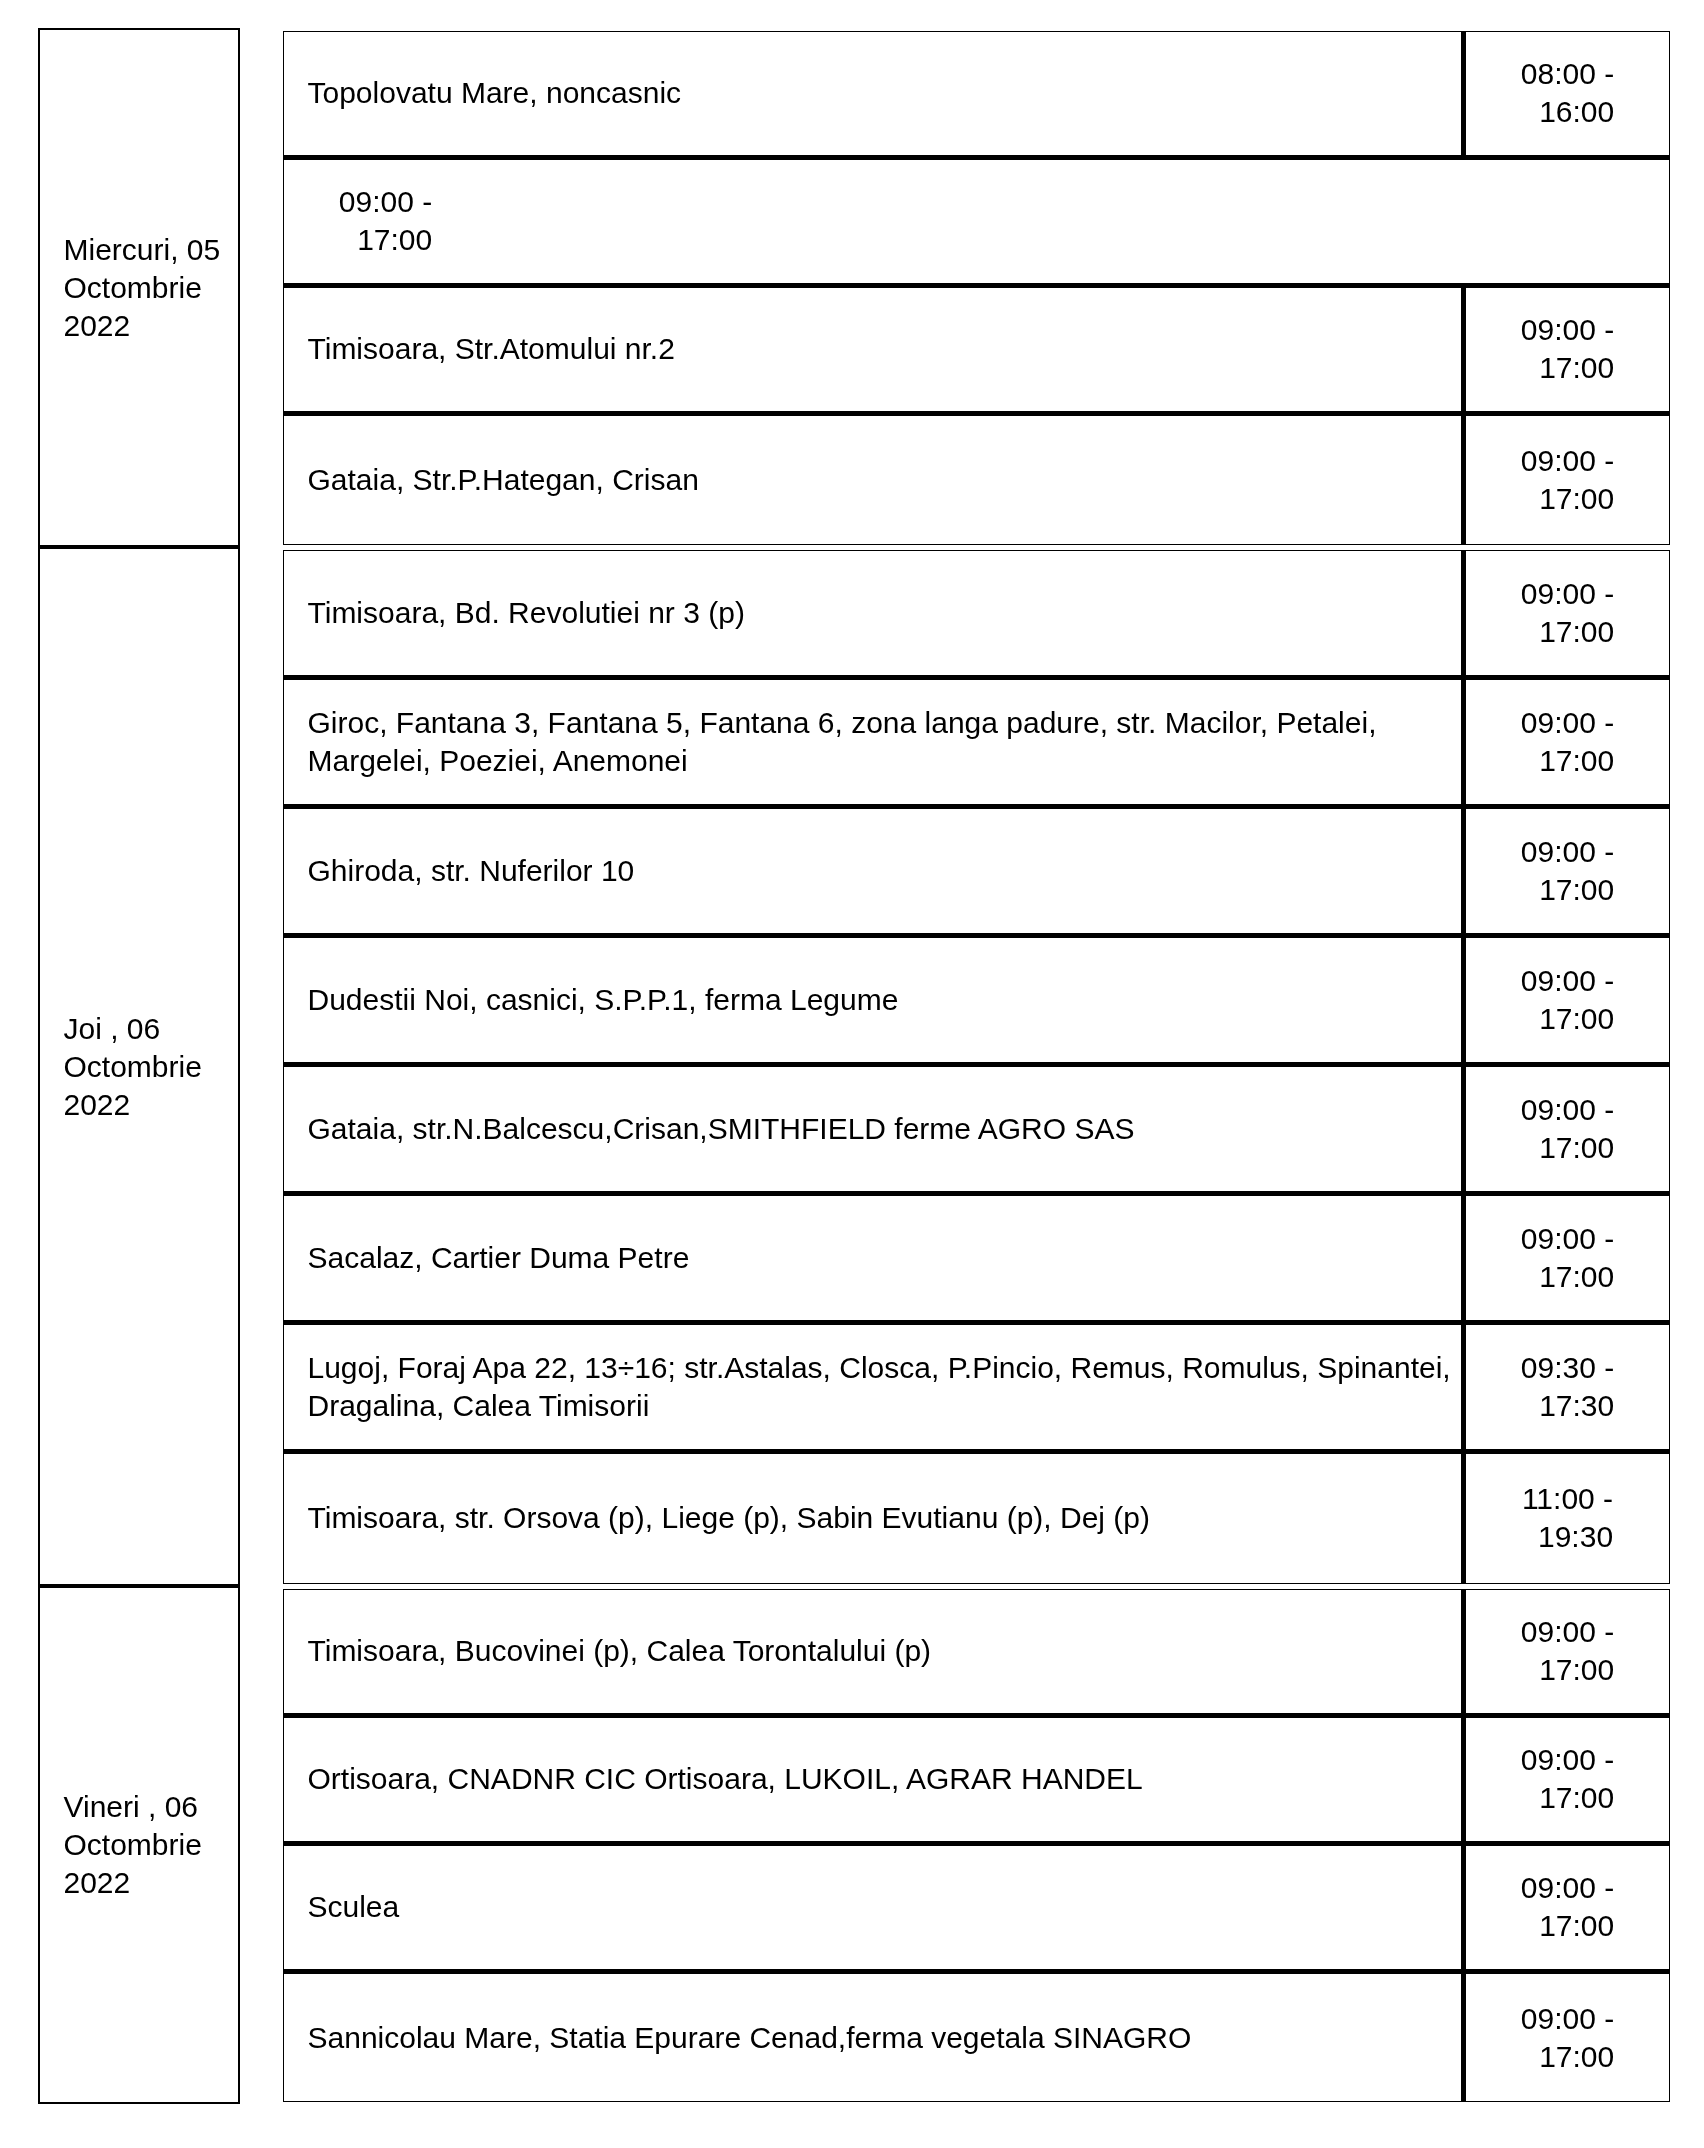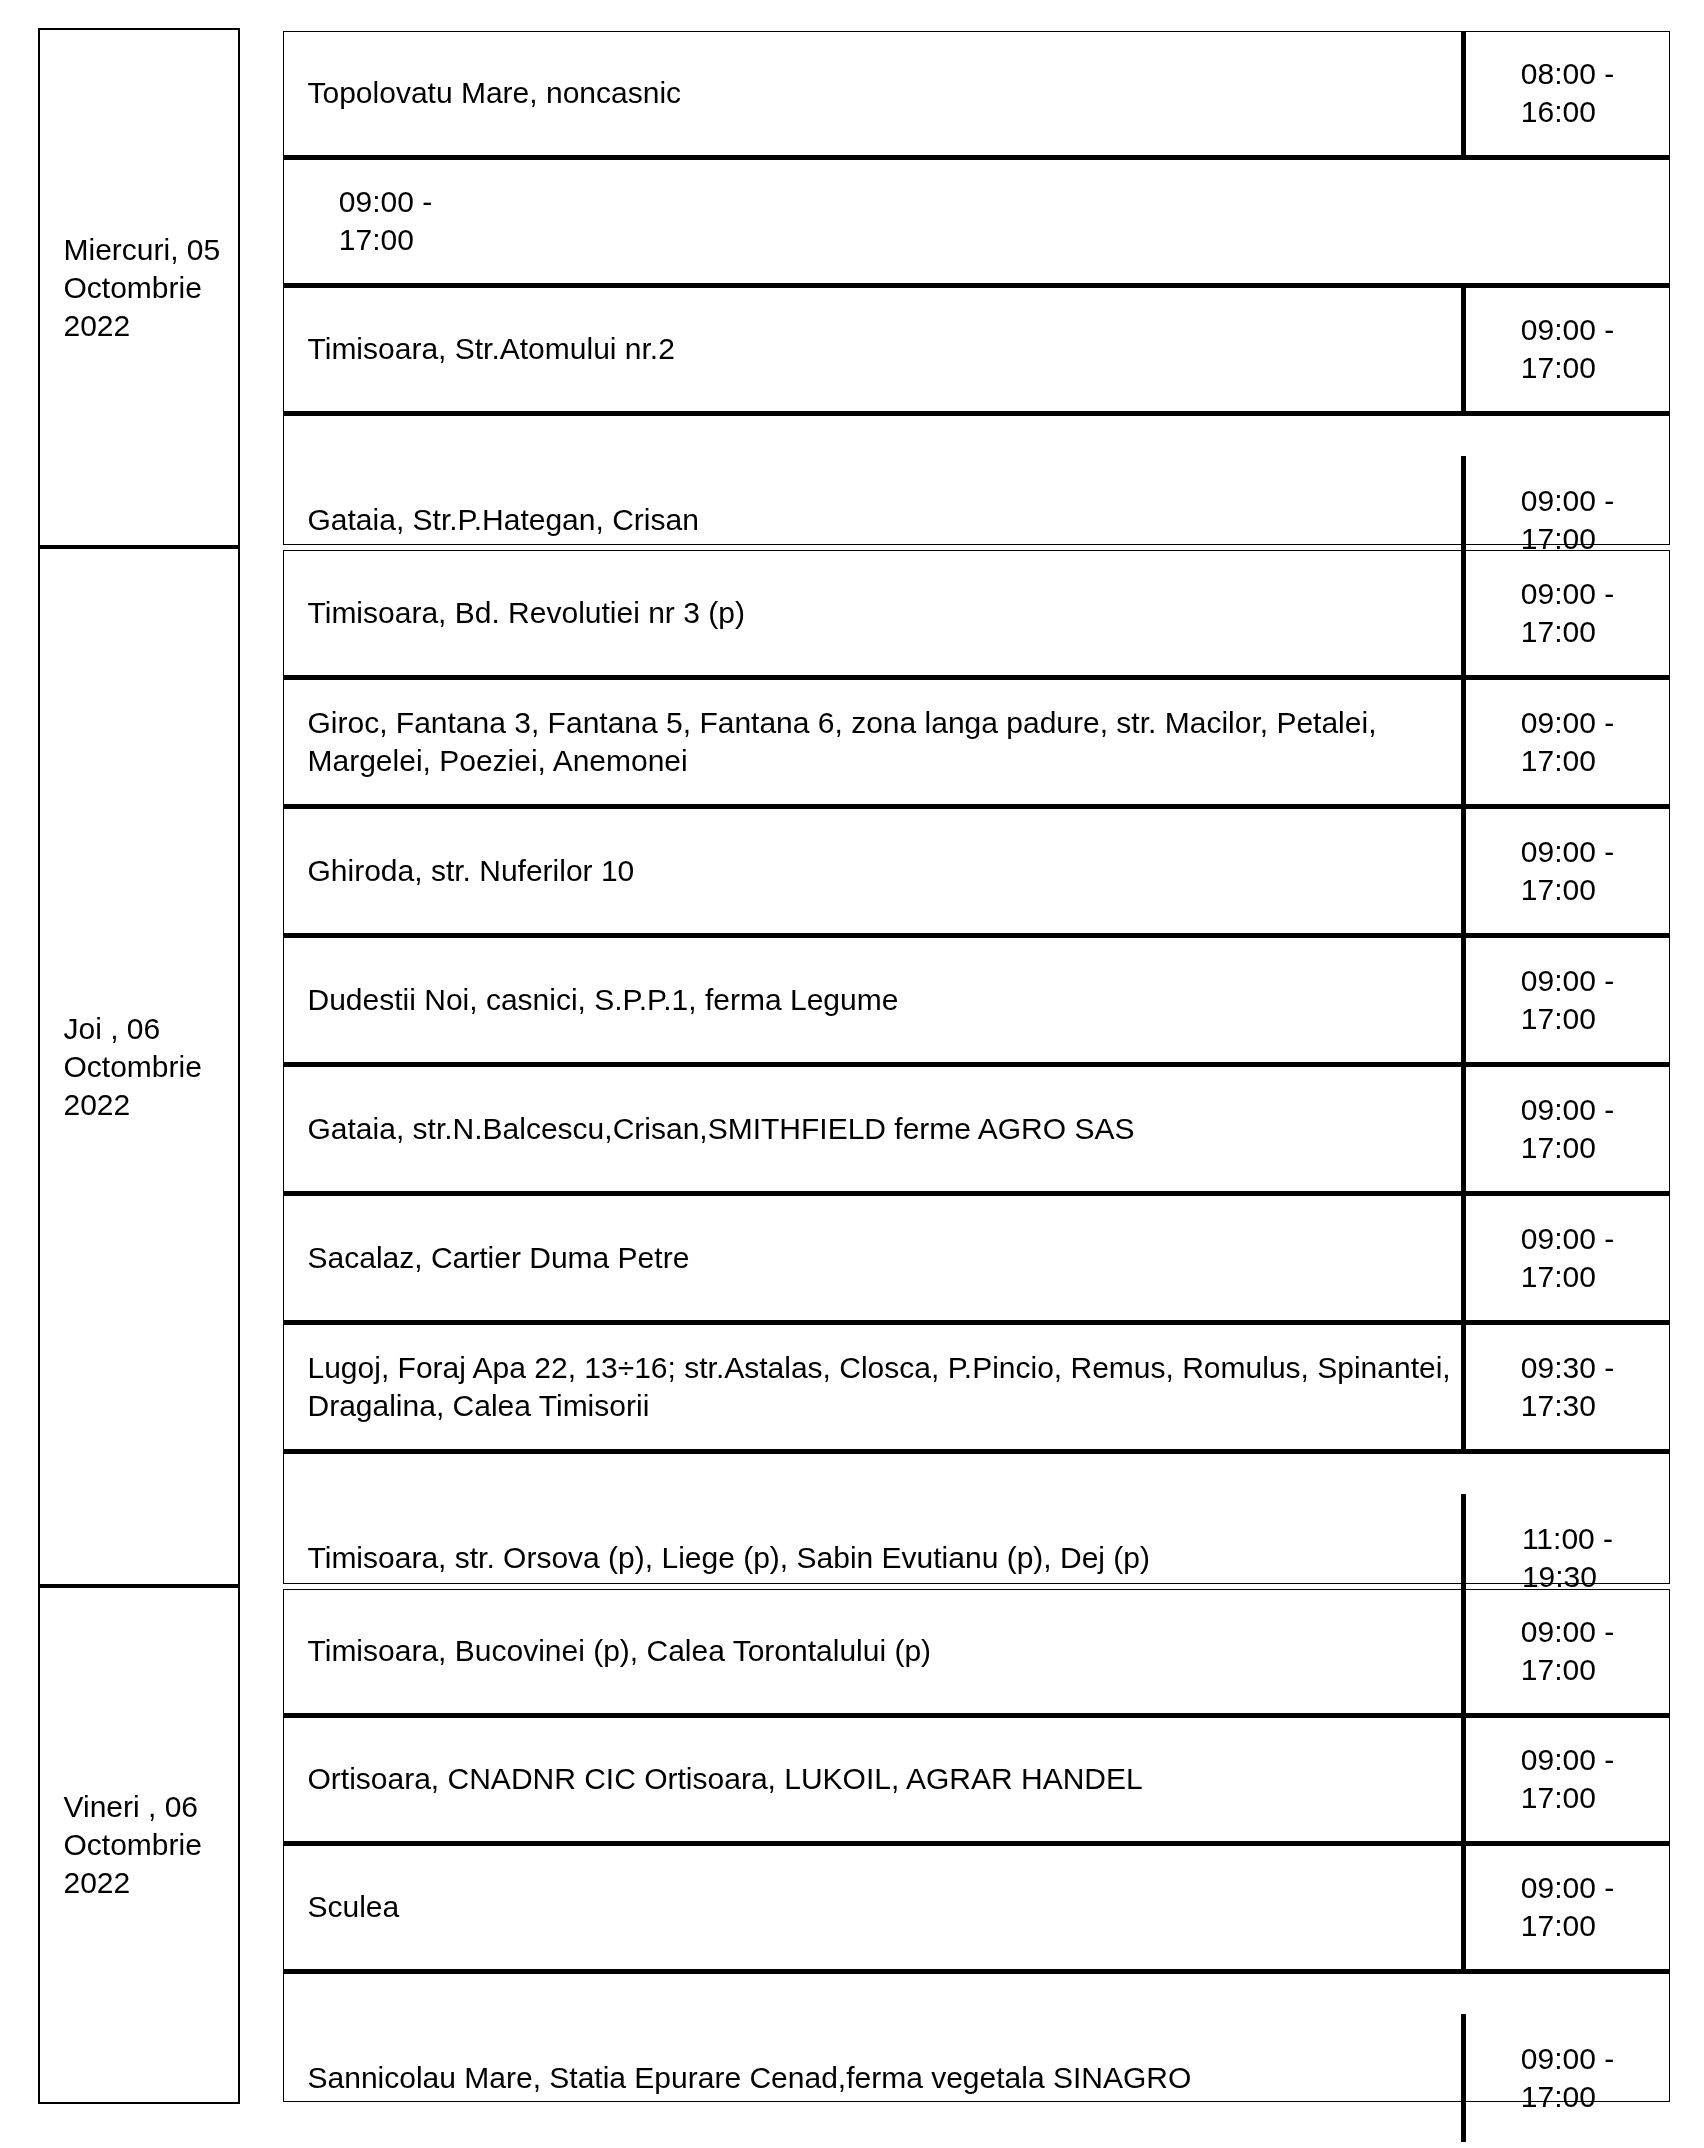--- a/index.html
+++ b/index.html
@@ -7,25 +7,25 @@
          font-family:"Liberation Sans", sans-serif; color:#000; }
   .group { position:absolute; left:38px; width:1632px; }
   .date-cell { position:absolute; left:0; top:0; bottom:0; width:202px;
                border:2.5px solid #000; box-sizing:border-box; }
   .date-text { position:absolute; left:23.5px; top:50%; transform:translateY(-50%);
                font-size:30px; line-height:38px; width:201px; }
   .rows { position:absolute; left:245px; right:0; top:2.5px; bottom:2.5px;
           border:1.7px solid #000; box-sizing:border-box; }
   .row { position:relative; height:var(--rh); box-sizing:border-box;
          border-bottom:5px solid #000; display:flex; }
-  .row:last-child { border-bottom:none;margin-top:40px; }
+  .row:last-child { border-bottom:none; }
   .desc { flex:1; border-right:5px solid #000; display:flex; align-items:center;
           padding-left:23.5px; padding-right:5px; font-size:30px; line-height:38px; }
   .time { width:203px; display:flex; align-items:center; justify-content:center;
-          text-align:left; font-size:30px; line-height:38px; }
+          text-align:right; font-size:30px; line-height:38px; }
   .time span { display:block; }
 </style>
 </head>
 <body>
 
 <div>
 
   <div class="group" style="top:28px;height:519px;--rh:128px;">
     <div class="date-cell">
       <div class="date-text">

